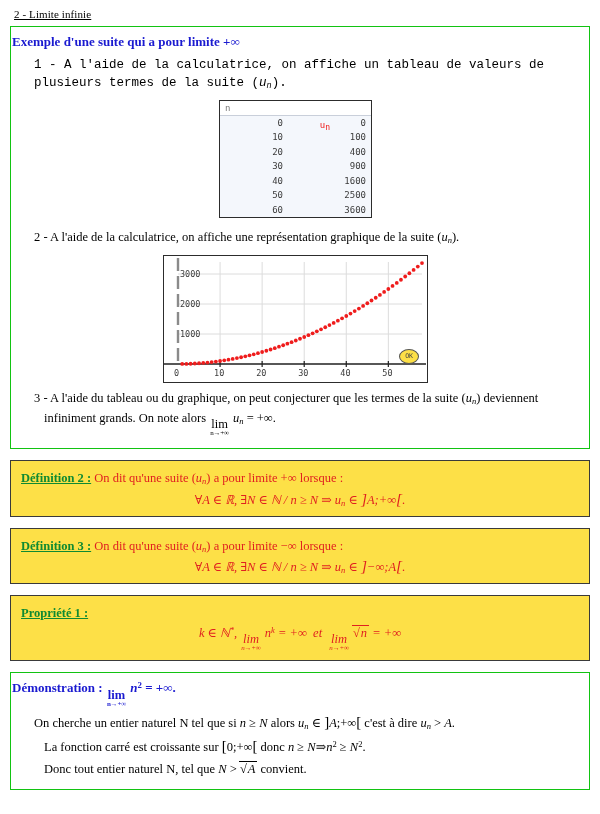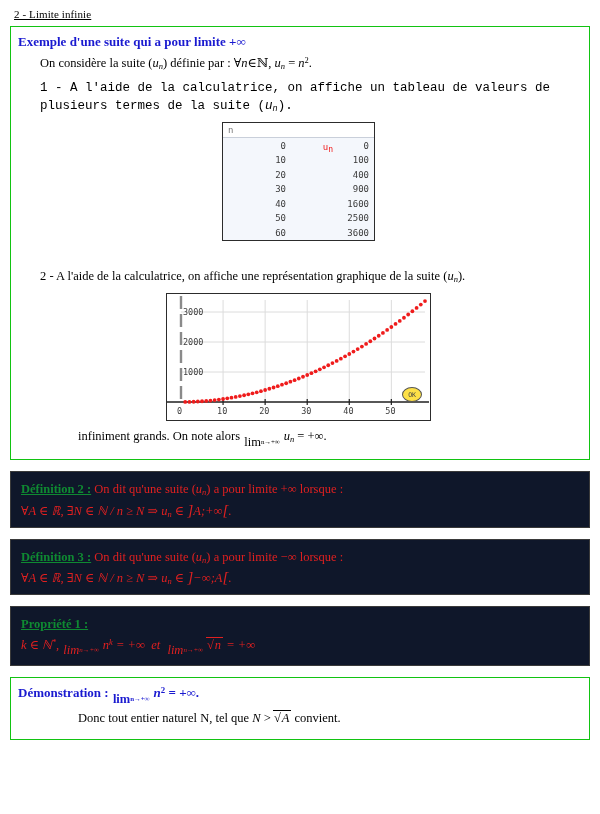--- a/index.html
+++ b/index.html
@@ -25,63 +25,64 @@
   }
 
   
   .box {
     box-sizing: border-box;
     margin: 0 2px 11px 2px;
   }
   .box-green {
     border: 1.5px solid #12c312;
     background: #ffffff;
-    padding: 7px 10px 9px 7px;
+    padding: 7px 10px 9px 1px;
   }
   .box-gray {
     border: 1.5px solid #3a3a3a;
-    background: #0f172a;
+    background: #fde047;
     padding: 6px 10px 8px 10px;
   }
 
   .title-blue {
     color: #1a1ad0;
     font-weight: bold;
     font-size: 13px;
     margin-bottom: 4px;
   }
   .title-green {
     color: #0f8a32;
     font-weight: bold;
     font-size: 12.5px;
     text-decoration: underline;
     display: inline;
   }
   .red { color: #e02020; }
   .formula-red {
     color: #e02020;
+    text-align: center;
     font-size: 12.5px;
     font-style: italic;
   }
   .line {
     font-size: 12.5px;
     line-height: 1.45;
     margin: 2px 0;
   }
   .indent1 { margin-left: 22px; }
-  .indent2 { margin-left: 60px; }
+  .indent2 { margin-left: 32px; }
 
   i, .it { font-style: italic; }
   sub { font-size: .68em; vertical-align: -0.25em; }
   sup { font-size: .68em; vertical-align: 0.5em; }
 
   
   .lim {
     display: inline-flex;
-    flex-direction: row;
+    flex-direction: column;
     align-items: center;
     vertical-align: -0.45em;
     line-height: 1;
     margin: 0 1px;
   }
   .lim .op { font-size: 12.5px; }
   .lim .sub { font-size: 7px; margin-top: 0px; letter-spacing: -0.2px; }
 
   .sqrt {
     border-top: 1px solid currentColor;
@@ -155,23 +156,20 @@
 <body>
 
 <div class="page">
 
   <div class="section-title">2 - Limite infinie</div>
 
   <div class="box box-green">
 
     <div class="title-blue">Exemple d'une suite qui a pour limite +∞</div>
 
-    <div class="line indent1">
-      <span>On considère la suite </span><span>(<i>u<sub>n</sub></i>)</span><span> définie par : </span><span>∀<i>n</i>∈ℕ, <i>u<sub>n</sub></i> = <i>n</i><sup>2</sup>.</span>
-    </div>
 
     <div class="line indent1" style="margin-top:6px;font-family:Liberation Mono, monospace;">
       <span>1 - A l'aide de la calculatrice, on affiche un tableau de valeurs de plusieurs termes de la suite </span><span>(<i>u<sub>n</sub></i>)</span>.
     </div>
 
     <div class="calc-wrap">
       <div class="calc-table">
         <div class="calc-head">
           <span class="h-n">n</span>
           <span class="h-u">u<sub>n</sub></span>
@@ -202,21 +200,21 @@
               <span class="c-u">2500</span>
             </div>
             <div class="calc-row">
               <span class="c-n">60</span>
               <span class="c-u">3600</span>
             </div>
           </div>
       </div>
     </div>
 
-    <div class="line indent1" style="margin-top:26px;">
+    <div class="line indent1" style="margin-top:10px;">
       <span>2 - A l'aide de la calculatrice, on affiche une représentation graphique de la suite </span><span>(<i>u<sub>n</sub></i>)</span>.
     </div>
 
     <div class="graph-wrap">
       <div class="graph">
         <svg width="262" height="125" viewBox="0 0 262 125">
           <g id="grid-lines">
               <line x1="56.06896551724138" y1="6" x2="56.06896551724138" y2="108" stroke="#dcdcdc" stroke-width="1"></line>
               <line x1="98.13793103448276" y1="6" x2="98.13793103448276" y2="108" stroke="#dcdcdc" stroke-width="1"></line>
               <line x1="140.20689655172413" y1="6" x2="140.20689655172413" y2="108" stroke="#dcdcdc" stroke-width="1"></line>
@@ -304,20 +302,23 @@
               <circle cx="245.3793103448276" cy="17.25" r="1.9" fill="#ef1c1c"></circle>
               <circle cx="249.58620689655174" cy="13.920000000000002" r="1.9" fill="#ef1c1c"></circle>
               <circle cx="253.79310344827584" cy="10.530000000000001" r="1.9" fill="#ef1c1c"></circle>
               <circle cx="258" cy="7.079999999999998" r="1.9" fill="#ef1c1c"></circle>
             </g>
         </svg>
         <div class="ok-btn">OK</div>
       </div>
     </div>
 
+    <div class="line indent1" style="margin-top:4px;">
+      <span>3 - A l'aide du tableau ou du graphique, on peut conjecturer que les termes de la suite </span><span>(<i>u<sub>n</sub></i>)</span><span> deviennent</span>
+    </div>
     <div class="line indent2">
       <span>infiniment grands. On note alors </span><span class="lim">
           <span class="op">lim</span>
           <span class="sub">n→+∞</span>
         </span>
       <i>u<sub>n</sub></i> <span>= +∞.</span>
     </div>
   </div>
 
   <div class="box box-gray">
@@ -359,21 +360,27 @@
     <div class="title-blue">
       <span>Démonstration :</span>
       <span class="lim">
           <span class="op">lim</span>
           <span class="sub">n→+∞</span>
         </span>
       <i>n</i><sup>2</sup> <span>= +∞.</span>
     </div>
 
 
-
+    <div class="line indent1">
+      <span>On cherche un entier naturel N tel que si </span><i>n</i> ≥ <i>N</i><span> alors </span><i>u<sub>n</sub></i> ∈ <span style="font-size:1.2em;">]</span><i>A</i>;+∞<span style="font-size:1.2em;">[</span><span> c'est à dire </span><i>u<sub>n</sub></i> &gt; <i>A</i>.
+    </div>
+
+    <div class="line indent2">
+      <span>La fonction carré est croissante sur </span><span style="font-size:1.2em;">[</span>0;+∞<span style="font-size:1.2em;">[</span><span> donc </span><i>n</i> ≥ <i>N</i>⇒<i>n</i><sup>2</sup> ≥ <i>N</i><sup>2</sup>.
+    </div>
 
     <div class="line indent2">
       <span>Donc tout entier naturel N, tel que </span><i>N</i> &gt; <span class="sqrt">√<span style="border-top:1px solid currentColor;padding:0 1px;"><i>A</i></span></span><span> convient.</span>
     </div>
 
   </div>
 
 </div>
 
 </body></html>

